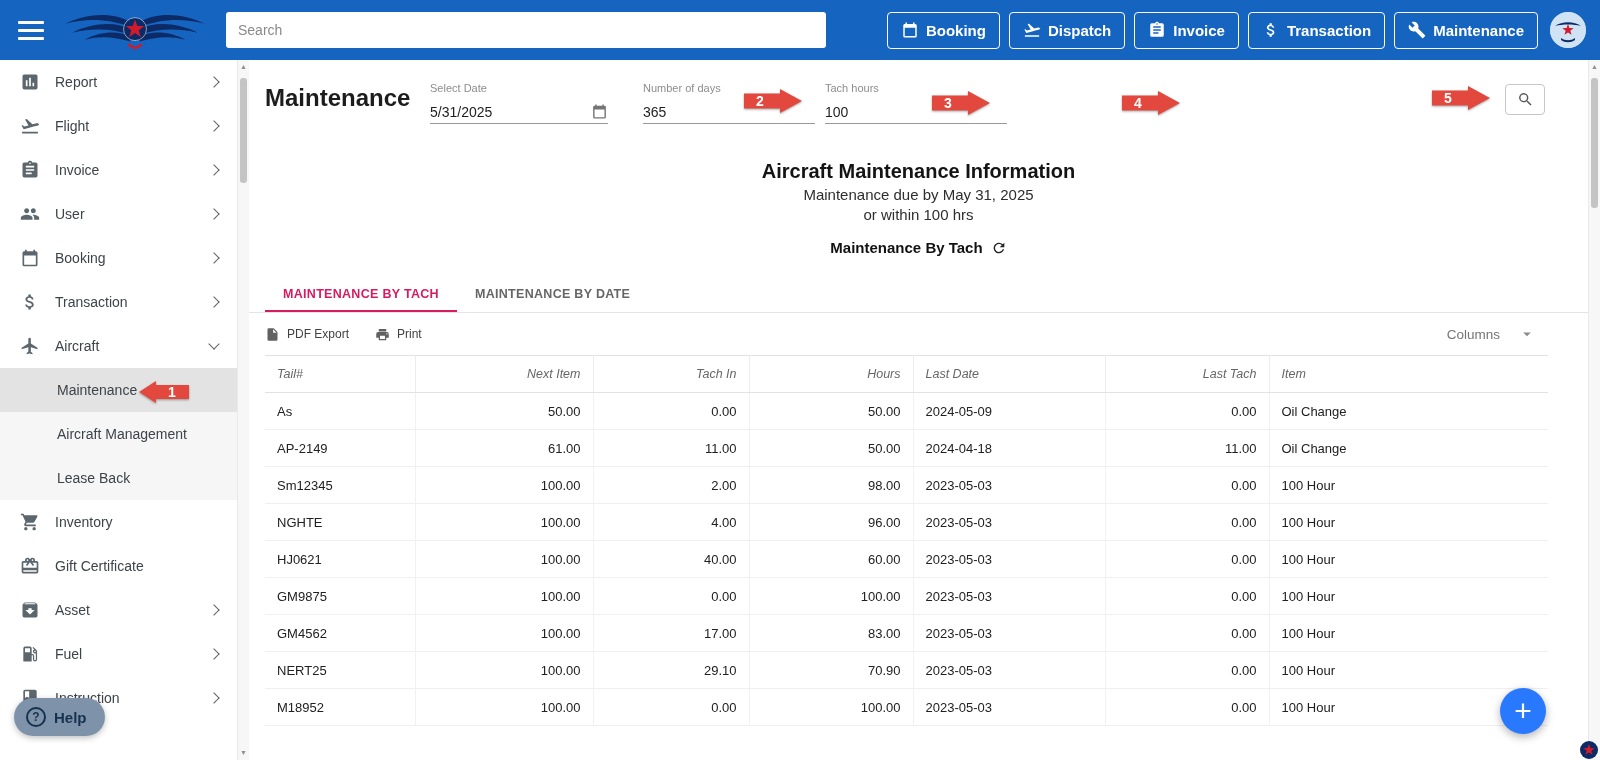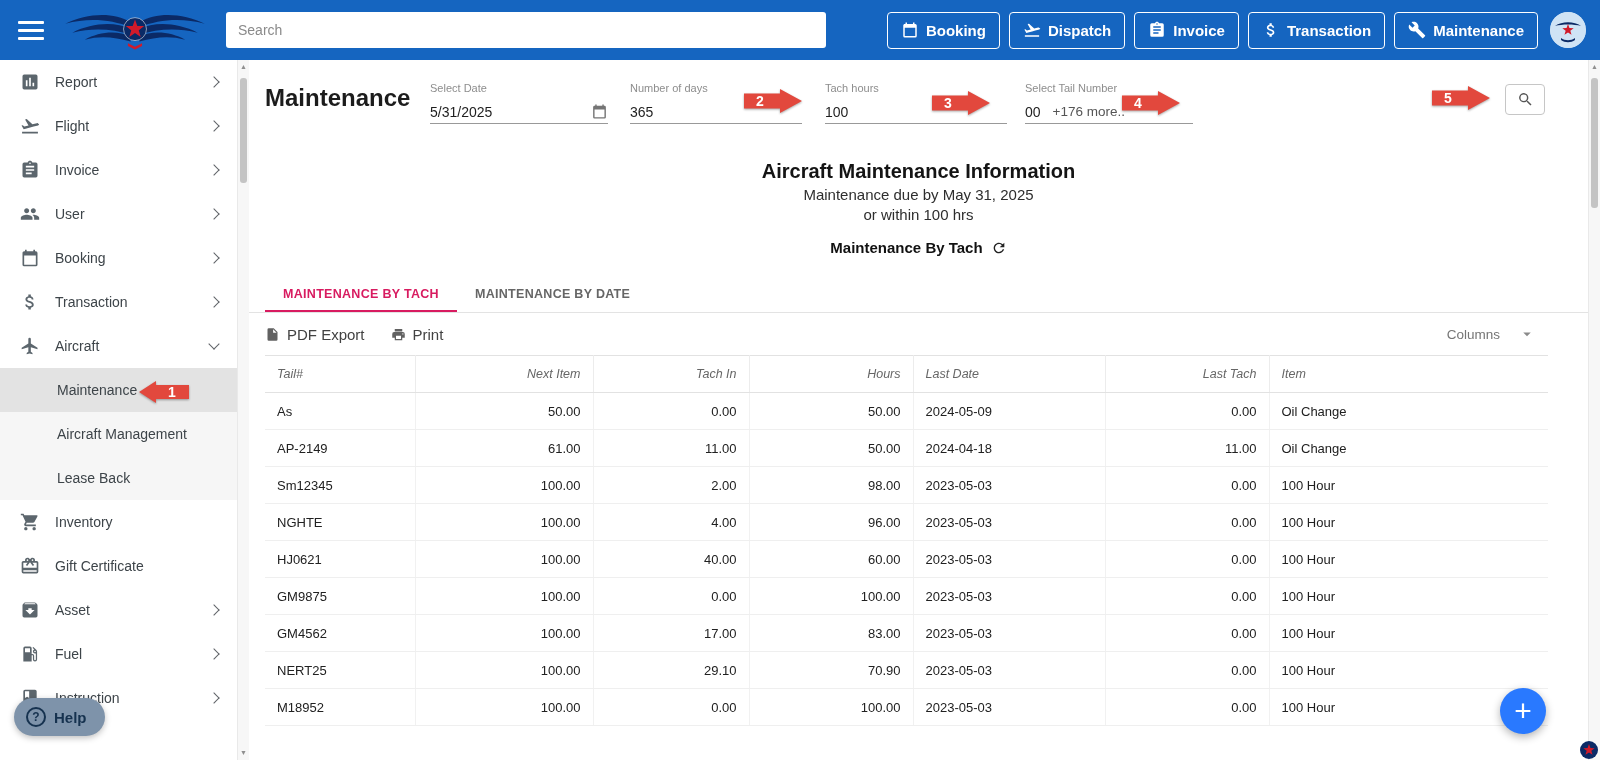--- a/index.html
+++ b/index.html
@@ -44,39 +44,39 @@
   .main{position:absolute;top:60px;left:249px;right:12px;bottom:0;background:#fff;overflow:hidden;}
   .page-head{position:relative;height:88px;}
   .page-title{position:absolute;left:16px;top:24px;font-size:24px;font-weight:700;color:#1c1c1c;}
   .field{position:absolute;top:22px;}
   .flabel{font-size:11px;color:#8d8d8d;}
   .fval{margin-top:6px;height:24px;border-bottom:1px solid #999;display:flex;align-items:center;font-size:14px;color:#1e1e1e;}
   .fval .extra{margin-left:12px;color:#555;font-size:13.5px;}
   .fval .ic.right{margin-left:auto;color:#757575;width:17px;height:17px;cursor:pointer;}
   .fval .ic.caret{margin-left:auto;color:#555;width:22px;height:22px;cursor:pointer;}
   .f0{left:181px;width:178px;}
-  .f1{left:381px;width:172px;}
+  .f1{left:394px;width:172px;}
   .f2{left:576px;width:182px;}
   .f3{left:776px;width:168px;}
   .f4{left:966px;width:218px;}
   .search-btn{position:absolute;top:24px;right:43px;width:40px;height:31px;border:1px solid #c6c6c6;border-radius:4px;display:flex;align-items:center;justify-content:center;color:#555;background:#fff;}
   .search-btn .ic{width:17px;height:17px;}
 
   .info{text-align:center;margin-top:12px;}
   .info h2{font-size:20px;color:#141414;}
   .iline{font-size:15px;color:#2e2e2e;margin-top:3px;}
   .subhead{margin-top:16px;font-weight:700;font-size:15px;color:#111;display:flex;justify-content:center;align-items:center;gap:8px;}
   .subhead .ic{width:16px;height:16px;color:#222;cursor:pointer;}
 
   .tabbar{display:flex;border-bottom:1px solid #e3e3e3;margin-top:20px;padding-left:16px;}
   .tab{height:36px;display:flex;align-items:center;padding:0 18px;font-size:12.5px;font-weight:600;letter-spacing:.3px;color:#666;cursor:pointer;}
   .tab.active{color:var(--accent);box-shadow:inset 0 -2px 0 var(--accent);}
 
   .gridbar{height:42px;display:flex;align-items:center;padding:0 52px 0 16px;gap:26px;}
-  .tool{display:flex;align-items:center;gap:7px;font-size:15px;color:#424242;cursor:pointer;}
+  .tool{display:flex;align-items:center;gap:7px;font-size:12px;color:#424242;cursor:pointer;}
   .tool .ic{width:15px;height:15px;color:#616161;}
   .columns{margin-left:auto;display:flex;align-items:center;gap:18px;color:#757575;font-size:13.5px;cursor:pointer;}
   .columns .ic{width:18px;height:18px;color:#8a8a8a;}
 
   table{border-collapse:collapse;table-layout:fixed;width:calc(100% - 56px);margin:0 40px 0 16px;}
   th{height:37px;padding:0 12px;font-size:12.5px;font-weight:400;color:#666;text-align:left;border-top:1px solid #e2e2e2;border-bottom:1px solid #e2e2e2;border-right:1px solid #ececec;white-space:nowrap;cursor:pointer;font-style:italic;}
   td{height:37px;padding:0 12px;font-size:13px;color:#212121;border-bottom:1px solid #efefef;border-right:1px solid #f1f1f1;white-space:nowrap;overflow:hidden;}
   th:last-child,td:last-child{border-right:none;}
   th.num,td.num{text-align:right;}
 
@@ -284,27 +284,20 @@
         </div>
     </div>
 
     <div class="field f2">
       <div class="flabel">Tach hours</div>
       <div class="fval">
           <span>100</span>
         </div>
     </div>
 
-    <div class="field f3">
-      <div class="flabel">Select Tail Number</div>
-      <div class="fval">
-        <span>00</span>
-        <span class="extra">+176 more..</span>
-      </div>
-    </div>
 
 
     <button class="search-btn">
       <svg class="ic" viewBox="0 0 24 24">
           <path d="M15.5 14h-.79l-.28-.27a6.5 6.5 0 1 0-.7.7l.27.28v.79l5 4.99L20.49 19l-4.99-5zm-6 0A4.5 4.5 0 1 1 14 9.5 4.5 4.5 0 0 1 9.5 14z"></path>
         </svg>
     </button>
   </div>
 
   <section class="info">

